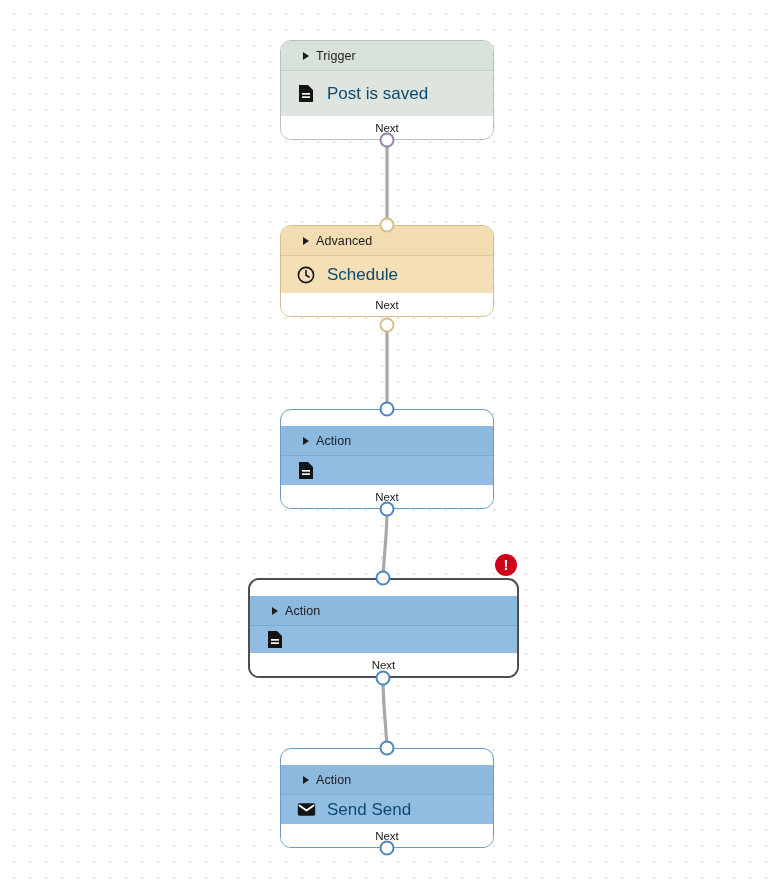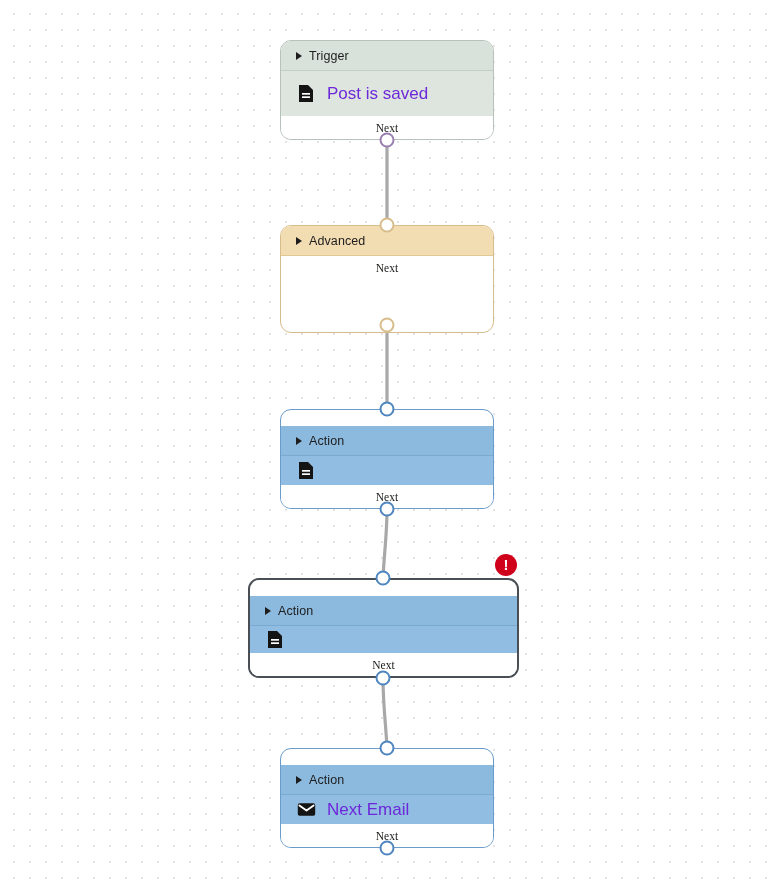--- a/index.html
+++ b/index.html
@@ -52,21 +52,21 @@
     height: 100%;
     box-sizing: border-box;
     display: flex;
     flex-direction: column;
   }
 
   .node-header {
     height: 30px;
     display: flex;
     align-items: center;
-    padding-left: 15px;
+    padding-left: 22px;
     font-size: 12.5px;
     color: #1d1d1d;
     letter-spacing: 0.1px;
     box-sizing: border-box;
   }
 
   .disclosure {
     width: 0;
     height: 0;
     border-left: 6px solid #1d1d1d;
@@ -89,34 +89,33 @@
     width: 22px;
     height: 24px;
     display: flex;
     align-items: center;
     justify-content: center;
     margin-right: 10px;
   }
 
   .node-title {
     font-size: 17px;
-    color: #6d28d9;
+    color: #0c4a6e;
     white-space: nowrap;
   }
 
   .node-footer {
     height: 23px;
     background: #ffffff;
     display: flex;
     align-items: center;
     justify-content: center;
     font-size: 11.5px;
     color: #20201f;
     box-sizing: border-box;
-    font-family: Liberation Serif, serif;
   }
 
   
   .v-trigger .node-inner  { border-color: #b7c2bb; }
   .v-trigger .node-header { background: #d8e2da; border-bottom: 1px solid #c3cec6; }
   .v-trigger .node-body   { background: #dde5de; }
 
   .v-advanced .node-inner  { border-color: #d8bd8c; }
   .v-advanced .node-header { background: #f2dcb2; border-bottom: 1px solid #e0c794; }
   .v-advanced .node-body   { background: #f5dfb6; }
@@ -192,25 +191,34 @@
             <rect x="4" y="12.3" width="8" height="1.7" fill="#ffffff"></rect>
           </svg>
         </span>
         <span class="node-title">Post is saved</span>
       </div>
       <div class="node-footer">Next</div>
     </div>
   </div>
   <div class="port port-trigger" style="left:387px; top:140px;"></div>
 
-  <div class="node v-advanced" style="left:280px; top:225px; width:214px; height:108px;">
+  <div class="node v-advanced" style="left:280px; top:225px; width:214px; height:92px;">
     <div class="node-inner">
       <div class="node-header">
         <span class="disclosure"></span>
         <span>Advanced</span>
+      </div>
+      <div class="node-body">
+        <span class="glyph">
+          <svg width="18" height="18" viewBox="0 0 18 18">
+            <circle cx="9" cy="9" r="7.6" fill="none" stroke="#141414" stroke-width="1.6"></circle>
+            <path d="M9 4.6 V9.2 L12.1 11" fill="none" stroke="#141414" stroke-width="1.6" stroke-linecap="round"></path>
+          </svg>
+        </span>
+        <span class="node-title">Schedule</span>
       </div>
       <div class="node-footer">Next</div>
     </div>
   </div>
   <div class="port port-advanced" style="left:387px; top:225px;"></div>
   <div class="port port-advanced" style="left:387px; top:325px;"></div>
 
   <div class="node v-action" style="left:280px; top:409px; width:214px; height:100px;">
     <div class="node-inner">
       <div class="node-header">
@@ -262,21 +270,21 @@
         <span class="disclosure"></span>
         <span>Action</span>
       </div>
       <div class="node-body">
         <span class="glyph">
           <svg width="19" height="15" viewBox="0 0 19 15">
             <rect x="0.8" y="1.2" width="17.4" height="12.6" rx="1.8" fill="#141414"></rect>
             <path d="M2.4 3.4 L9.5 8.6 L16.6 3.4" fill="none" stroke="#ffffff" stroke-width="1.8" stroke-linecap="round" stroke-linejoin="round"></path>
           </svg>
         </span>
-        <span class="node-title">Next Email</span>
+        <span class="node-title">Send Send</span>
       </div>
       <div class="node-footer">Next</div>
     </div>
   </div>
   <div class="port port-action" style="left:387px; top:748px;"></div>
   <div class="port port-action" style="left:387px; top:848px;"></div>
 
 </div>
 
 </body></html>

